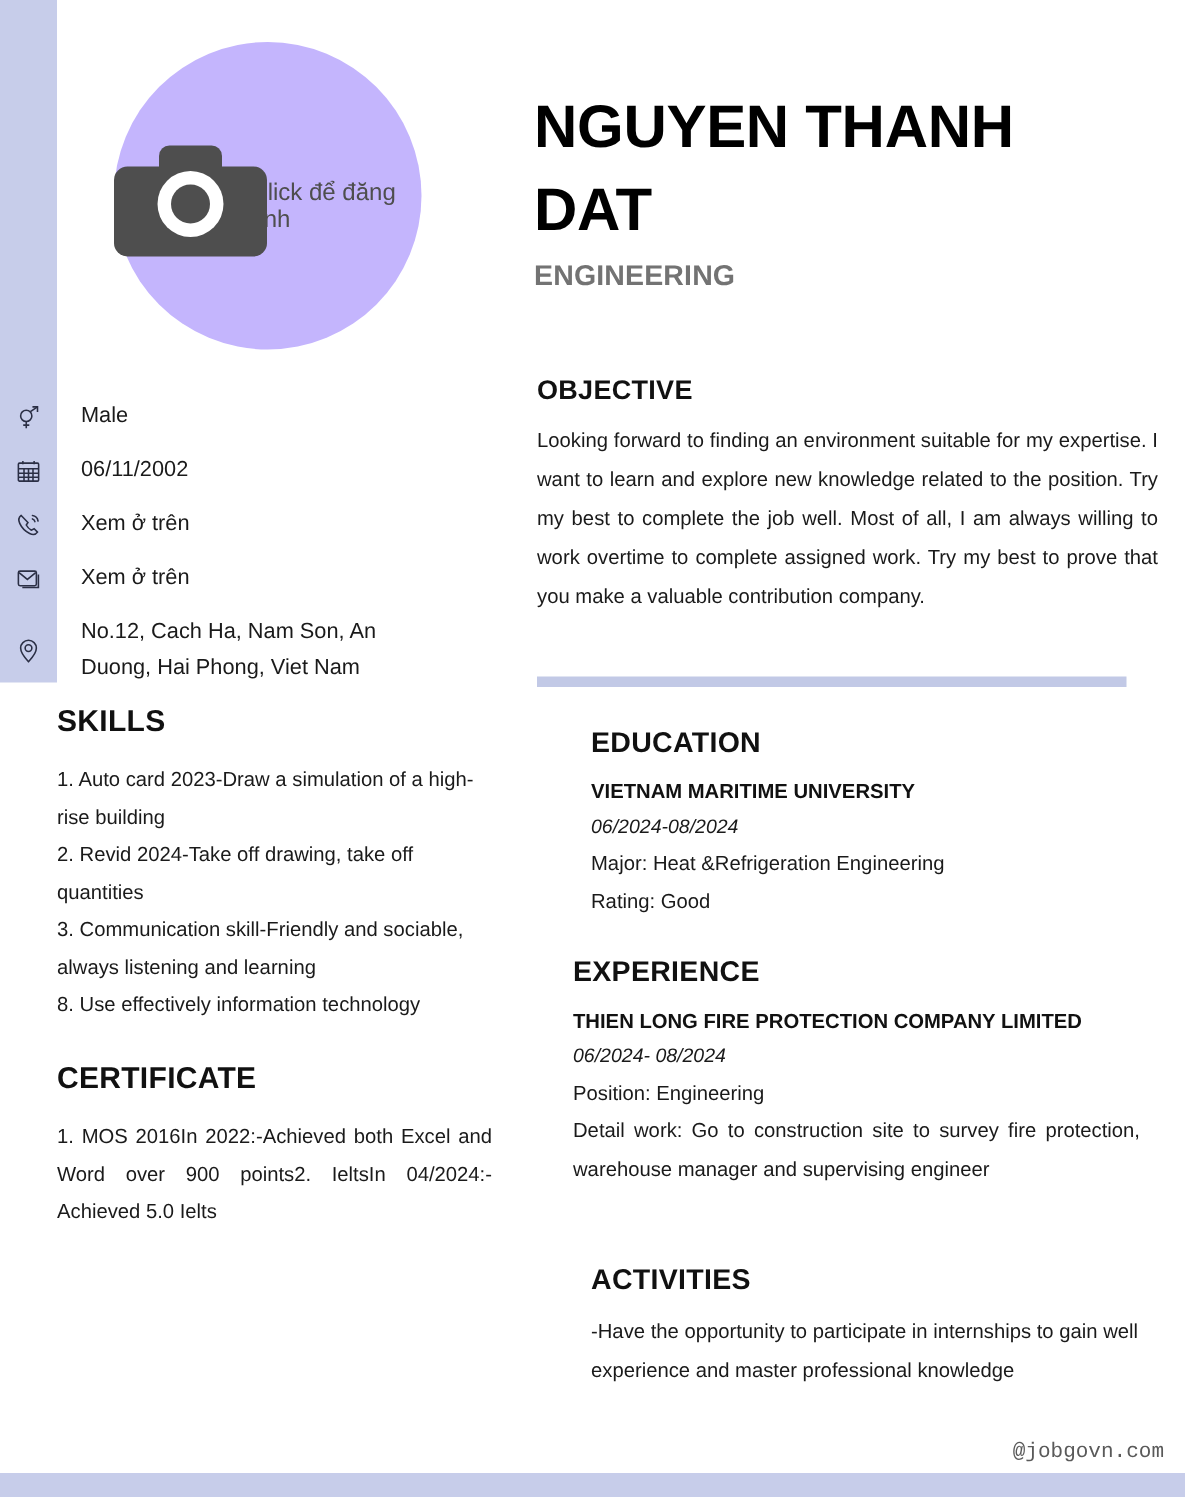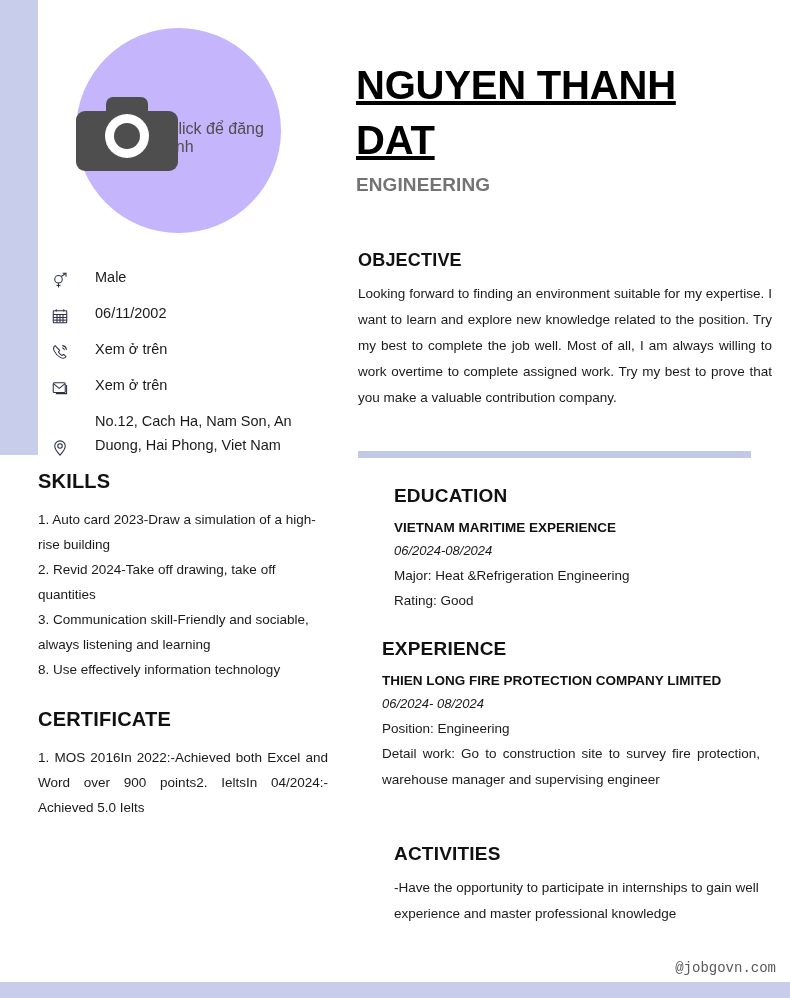--- a/index.html
+++ b/index.html
@@ -96,24 +96,23 @@
     color: #4e4e4e;
   }
 
   .info-list {
     position: absolute;
     left: 0; top: 265px;
     width: 340px;
   }
   .info-row {
     display: flex;
-    align-items: flex-end;
+    align-items: center;
     margin-bottom: 12px;
     min-height: 20px;
-    padding-left: 41px;
   }
   .info-icon {
     width: 38px;
     flex: 0 0 38px;
     display: flex;
     align-items: center;
     justify-content: center;
     padding-top: 1px;
   }
   .info-icon svg { display: block; }
@@ -152,21 +151,20 @@
   }
   .name {
     position: absolute;
     left: 16px; top: 58px;
     width: 380px;
     font-size: 40px;
     font-weight: bold;
     line-height: 55px;
     letter-spacing: -0.2px;
     color: #000000;
-    text-decoration: underline;
   }
   .job-title {
     position: absolute;
     left: 16px; top: 174px;
     font-size: 19px;
     font-weight: bold;
     letter-spacing: 0.1px;
     color: #737373;
   }
 
@@ -325,21 +323,21 @@
     <div class="name">NGUYEN THANH DAT</div>
     <div class="job-title">ENGINEERING</div>
 
     <div class="rsection objective">
       <div class="rheading">OBJECTIVE</div>
       <div class="rbody justified">Looking forward to finding an environment suitable for my expertise. I want to learn and explore new knowledge related to the position. Try my best to complete the job well. Most of all, I am always willing to work overtime to complete assigned work. Try my best to prove that you make a valuable contribution company.</div>
     </div>
 
     <div class="rsection education">
       <div class="rheading big">EDUCATION</div>
-      <div class="org">VIETNAM MARITIME EXPERIENCE</div>
+      <div class="org">VIETNAM MARITIME UNIVERSITY</div>
       <div class="dates">06/2024-08/2024</div>
       <div class="line">Major: Heat &amp;Refrigeration Engineering</div>
       <div class="line">Rating: Good</div>
     </div>
 
     <div class="rsection experience">
       <div class="rheading big">EXPERIENCE</div>
       <div class="org">THIEN LONG FIRE PROTECTION COMPANY LIMITED</div>
       <div class="dates">06/2024- 08/2024</div>
       <div class="line">Position: Engineering</div>

